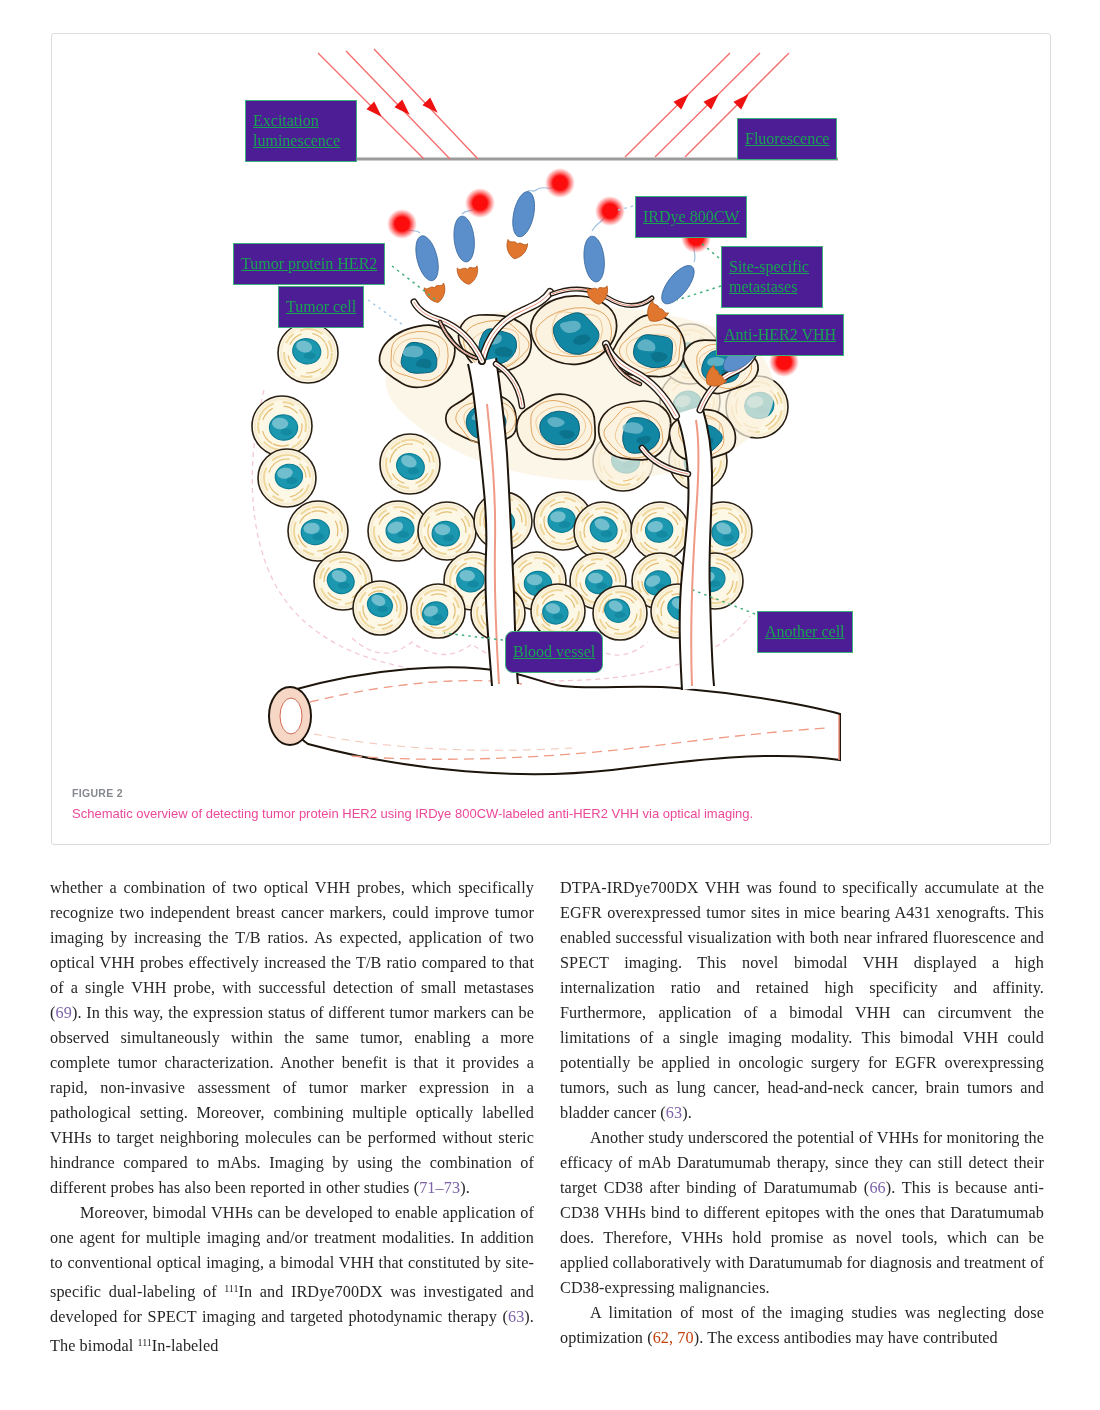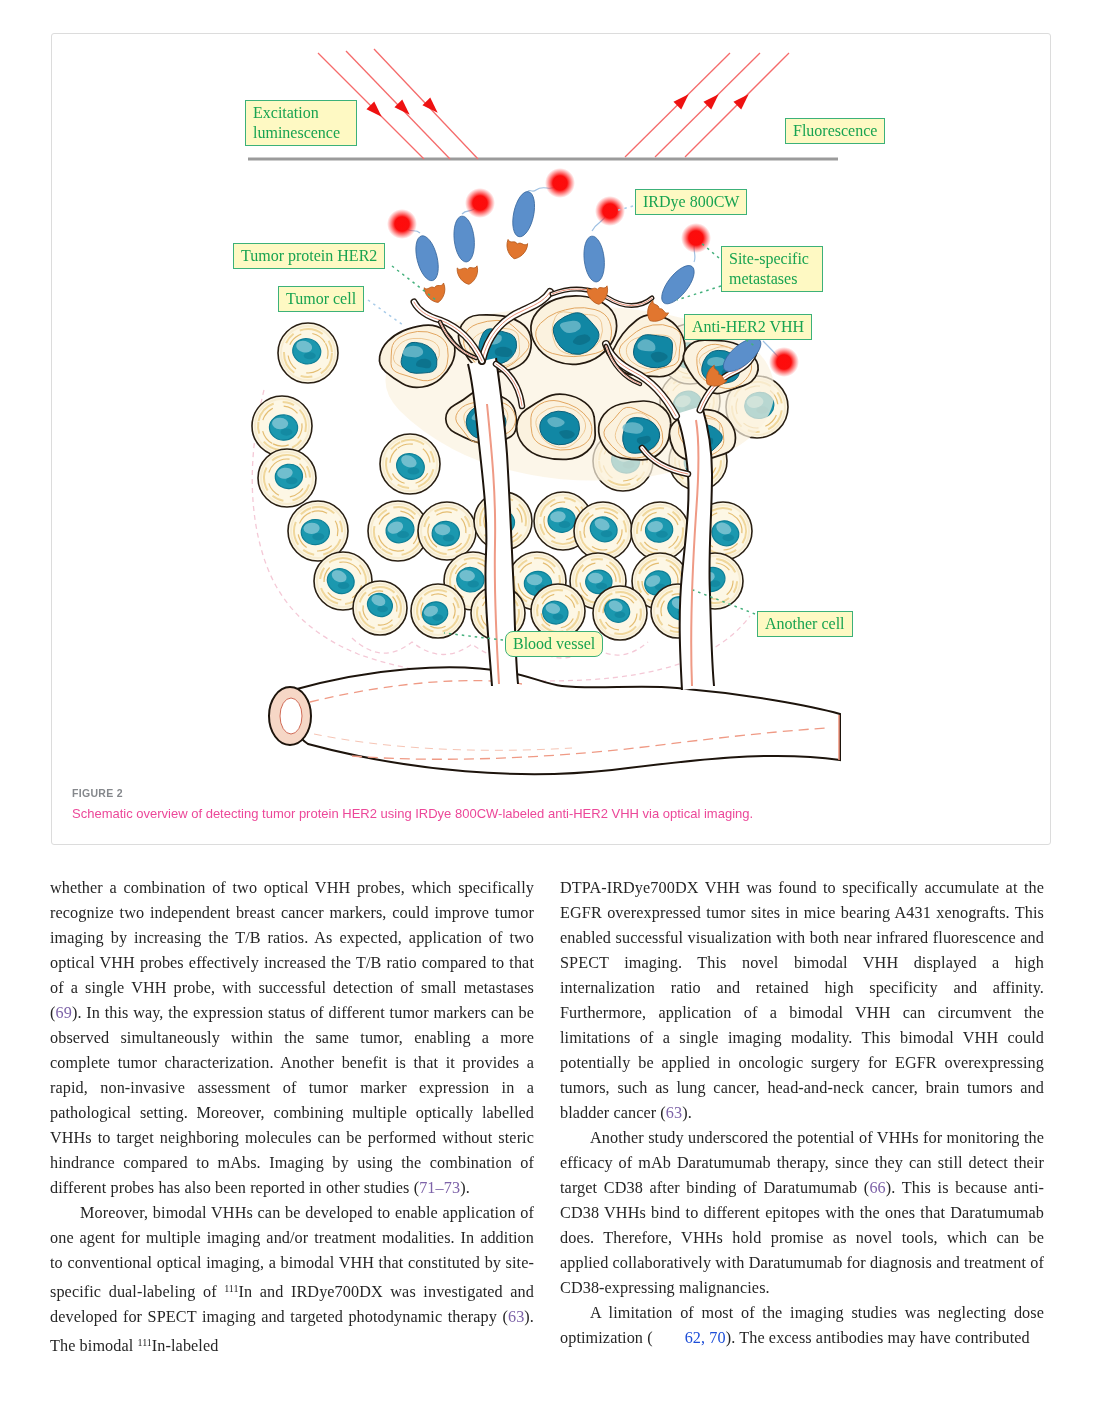--- a/index.html
+++ b/index.html
@@ -7,23 +7,23 @@
     width:1100px;height:1410px;position:relative;background:#ffffff;
     overflow:hidden;font-family:"Liberation Serif",serif;
   }
   
   .figure-panel{
     position:absolute;left:51px;top:33px;width:1000px;height:812px;
     border:1px solid #dcdcdc;border-radius:3px;background:#fff;box-sizing:border-box;
   }
   .figure-panel svg{position:absolute;left:0;top:0;}
   .fig-label{
-    position:absolute;border:1.5px solid #3cb179;background:#fef9c3;
+    position:absolute;border:1.5px solid #3cb179;background:#4c1d95;
     color:#18a351;font:16px/1.25 "Liberation Serif",serif;
-    padding:2px 7px;white-space:nowrap;z-index:5;
+    padding:10px 7px;white-space:nowrap;z-index:5;text-decoration:underline;
   }
   .fig-label.wrap{white-space:normal;}
   .fig-tag{
     position:absolute;left:20px;top:753px;
     font:bold 10.5px "Liberation Sans",sans-serif;color:#85888c;letter-spacing:.3px;
   }
   .fig-caption{
     position:absolute;left:20px;top:771px;width:940px;
     font:13px/1.4 "Liberation Sans",sans-serif;color:#ec4899;
   }
@@ -493,36 +493,36 @@
       <path d="M669,252 L625,266" stroke="#44b07c" stroke-dasharray="2.5 4"></path>
       <path d="M694,306 L704,313" stroke="#44b07c" stroke-dasharray="2.5 4"></path>
       <path d="M703,580 L641,556" stroke="#44b07c" stroke-dasharray="2.5 4"></path>
       <path d="M451,606 L392,599" stroke="#44b07c" stroke-dasharray="2.5 4"></path>
       <path d="M316,266 L351,291" stroke="#a9cce9" stroke-dasharray="2.5 4"></path>
       <path d="M581,172 L563,177" stroke="#a9cce9" stroke-dasharray="2.5 4"></path>
     </g>
   </svg>
 
   <div class="fig-label wrap" style="left:193px;top:66px;width:96px;">Excitation luminescence</div>
-  <div class="fig-label" style="left:685px;top:84px;margin-left:48px;">Fluorescence</div>
-  <div class="fig-label" style="left:583px;top:155px;">IRDye 800CW</div>
+  <div class="fig-label" style="left:685px;top:84px;">Fluorescence</div>
+  <div class="fig-label" style="left:583px;top:162px;">IRDye 800CW</div>
   <div class="fig-label" style="left:181px;top:209px;">Tumor protein HER2</div>
   <div class="fig-label wrap" style="left:669px;top:212px;width:86px;">Site-specific metastases</div>
   <div class="fig-label" style="left:226px;top:252px;">Tumor cell</div>
-  <div class="fig-label" style="left:632px;top:280px;">Anti-HER2 VHH</div>
+  <div class="fig-label" style="left:664px;top:280px;">Anti-HER2 VHH</div>
   <div class="fig-label" style="left:705px;top:577px;">Another cell</div>
   <div class="fig-label" style="left:453px;top:597px;border-radius:8px;">Blood vessel</div>
 
   <div class="fig-tag">FIGURE 2</div>
   <div class="fig-caption">Schematic overview of detecting tumor protein HER2 using IRDye 800CW-labeled anti-HER2 VHH via optical imaging.</div>
 </div>
 
 <div class="columns">
   <div class="col">
       <p class="para"><span class="seg-plain">whether a combination of two optical VHH probes, which specifically recognize two independent breast cancer markers, could improve tumor imaging by increasing the T/B ratios. As expected, application of two optical VHH probes effectively increased the T/B ratio compared to that of a single VHH probe, with successful detection of small metastases (</span><span class="seg-ref" style="color: rgb(125, 98, 168);">69</span><span class="seg-plain">). In this way, the expression status of different tumor markers can be observed simultaneously within the same tumor, enabling a more complete tumor characterization. Another benefit is that it provides a rapid, non-invasive assessment of tumor marker expression in a pathological setting. Moreover, combining multiple optically labelled VHHs to target neighboring molecules can be performed without steric hindrance compared to mAbs. Imaging by using the combination of different probes has also been reported in other studies (</span><span class="seg-ref" style="color: rgb(125, 98, 168);">71–73</span><span class="seg-plain">).</span></p>
       <p class="para indent"><span class="seg-plain">Moreover, bimodal VHHs can be developed to enable application of one agent for multiple imaging and/or treatment modalities. In addition to conventional optical imaging, a bimodal VHH that constituted by site-specific dual-labeling of </span><span class="seg-sup">111</span><span class="seg-plain">In and IRDye700DX was investigated and developed for SPECT imaging and targeted photodynamic therapy (</span><span class="seg-ref" style="color: rgb(125, 98, 168);">63</span><span class="seg-plain">). The bimodal </span><span class="seg-sup">111</span><span class="seg-plain">In-labeled</span></p>
     </div>
   <div class="col">
       <p class="para"><span class="seg-plain">DTPA-IRDye700DX VHH was found to specifically accumulate at the EGFR overexpressed tumor sites in mice bearing A431 xenografts. This enabled successful visualization with both near infrared fluorescence and SPECT imaging. This novel bimodal VHH displayed a high internalization ratio and retained high specificity and affinity. Furthermore, application of a bimodal VHH can circumvent the limitations of a single imaging modality. This bimodal VHH could potentially be applied in oncologic surgery for EGFR overexpressing tumors, such as lung cancer, head-and-neck cancer, brain tumors and bladder cancer (</span><span class="seg-ref" style="color: rgb(125, 98, 168);">63</span><span class="seg-plain">).</span></p>
       <p class="para indent"><span class="seg-plain">Another study underscored the potential of VHHs for monitoring the efficacy of mAb Daratumumab therapy, since they can still detect their target CD38 after binding of Daratumumab (</span><span class="seg-ref" style="color: rgb(125, 98, 168);">66</span><span class="seg-plain">). This is because anti-CD38 VHHs bind to different epitopes with the ones that Daratumumab does. Therefore, VHHs hold promise as novel tools, which can be applied collaboratively with Daratumumab for diagnosis and treatment of CD38-expressing malignancies.</span></p>
-      <p class="para indent"><span class="seg-plain">A limitation of most of the imaging studies was neglecting dose optimization (</span><span class="seg-ref" style="color: #1d4ed8; margin-left: 32px;">62, 70</span><span class="seg-plain">). The excess antibodies may have contributed</span></p>
+      <p class="para indent"><span class="seg-plain">A limitation of most of the imaging studies was neglecting dose optimization (</span><span class="seg-ref" style="color: #c2410c;">62, 70</span><span class="seg-plain">). The excess antibodies may have contributed</span></p>
     </div>
 </div>
 
 </body></html>

